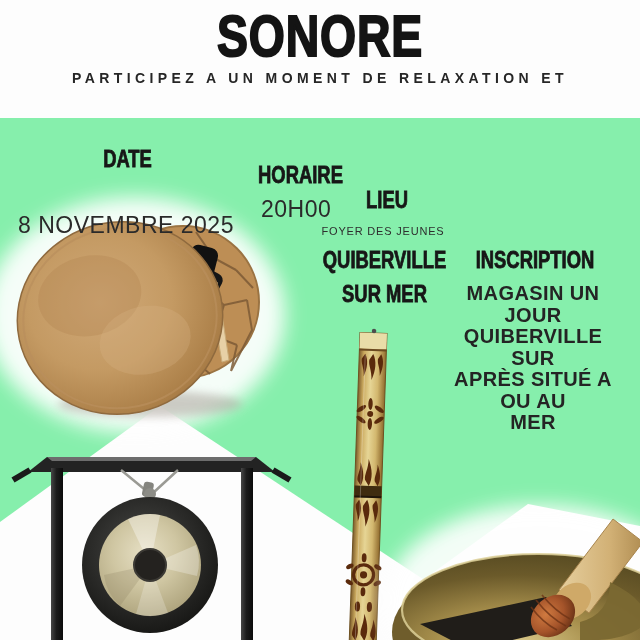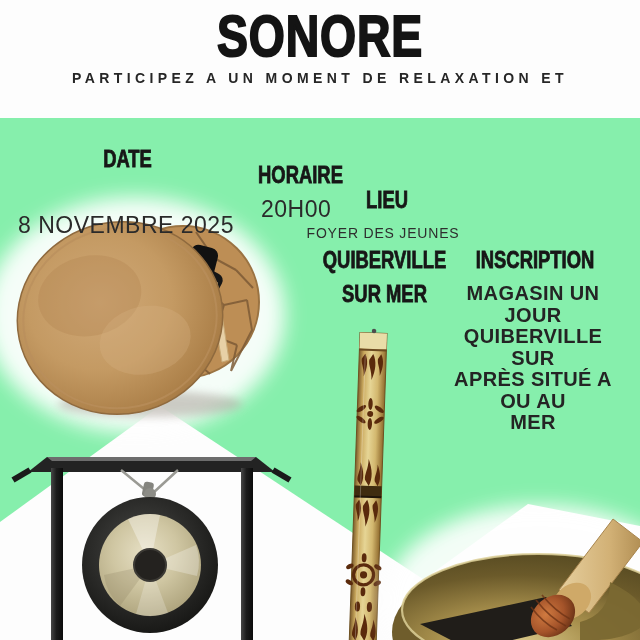--- a/index.html
+++ b/index.html
@@ -31,21 +31,21 @@
     -webkit-text-stroke:.8px #171717;
     text-align:center;white-space:nowrap;
   }
   .val{font-size:23px;font-weight:400;color:#2a2a2a;letter-spacing:.5px;white-space:nowrap;}
 
   #date-label{left:55px;top:146px;width:145px;}
   #date-value{left:0;top:176px;width:252px;text-align:center;margin-top:36px;}
   #time-label{left:228px;top:162px;width:145px;transform-origin:50% 50%;}
   #time-value{left:261px;top:196px;}
   #place-label{left:332px;top:187px;width:110px;}
-  #venue{left:300px;top:225px;width:166px;text-align:center;font-size:14px;letter-spacing:.8px;color:#2e2e2e;font-weight:500;}
+  #venue{left:300px;top:225px;width:166px;text-align:center;font-size:11px;letter-spacing:.8px;color:#2e2e2e;font-weight:500;}
   #city-1{left:302px;top:247px;width:165px;}
   #city-2{left:302px;top:281px;width:165px;}
   #reg-label{left:452px;top:247px;width:166px;}
   #reg-lines{left:445px;top:283px;width:176px;text-align:center;font-size:20px;font-weight:700;line-height:21.5px;letter-spacing:.4px;color:#242424;}
 </style>
 </head>
 <body>
 
 <div id="poster">
 

